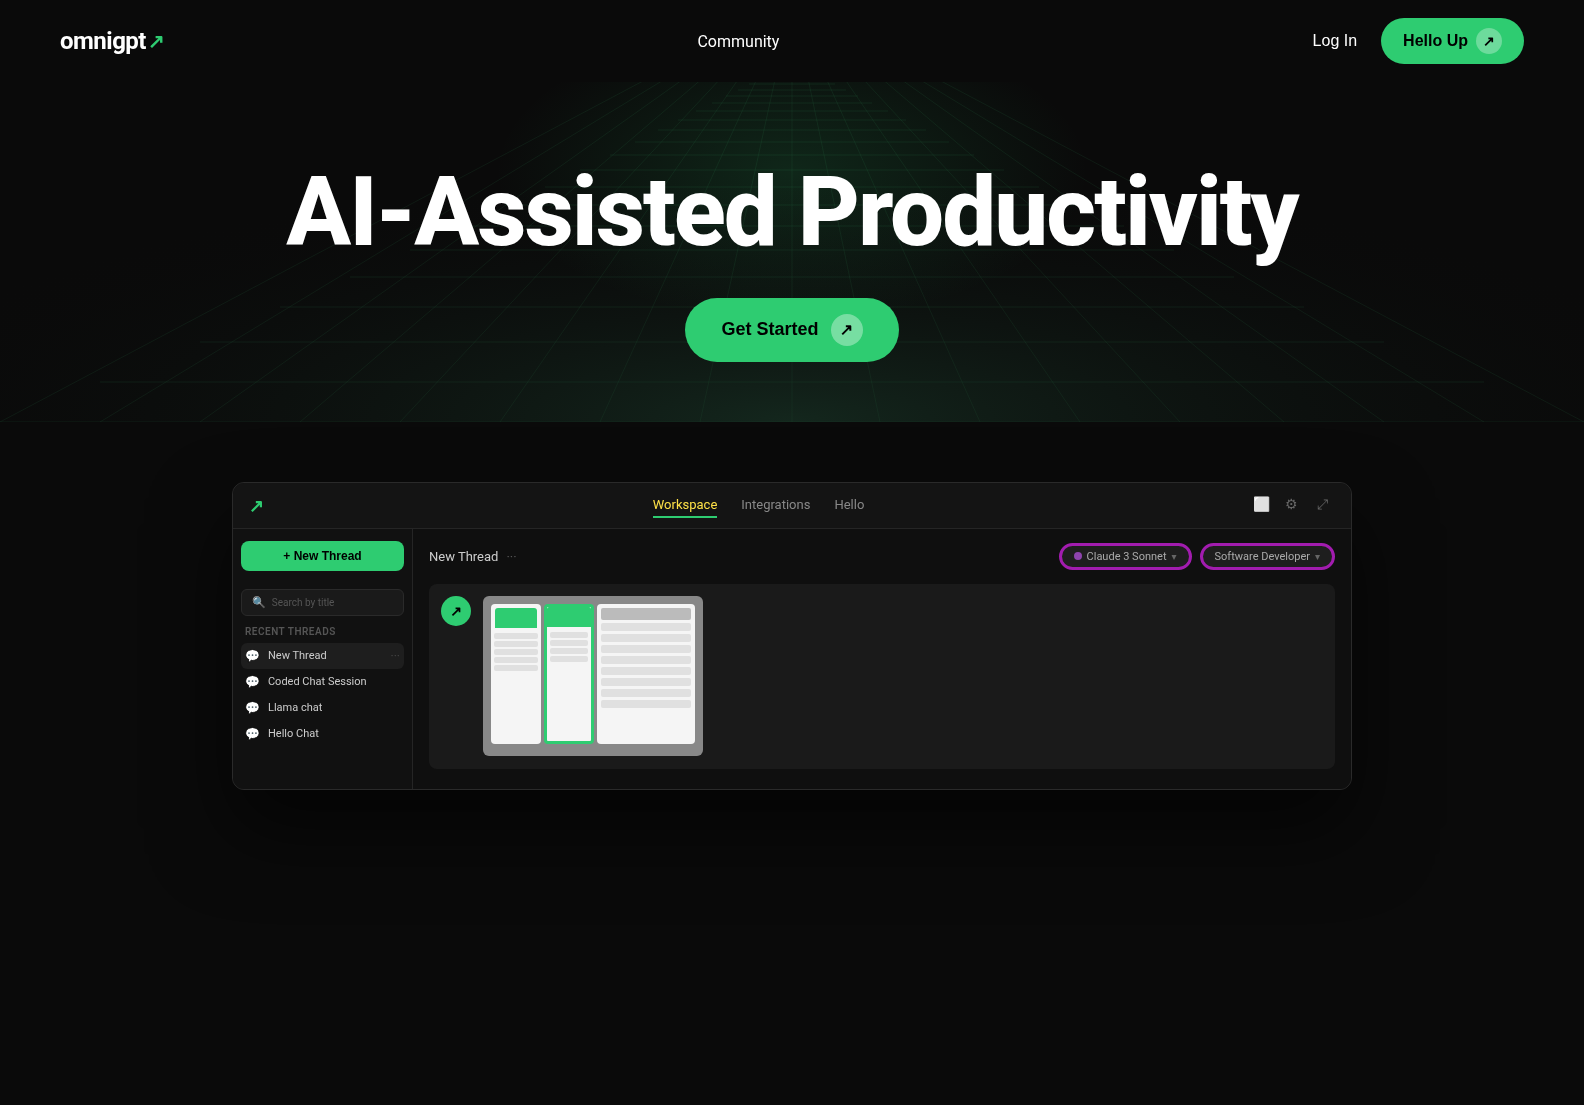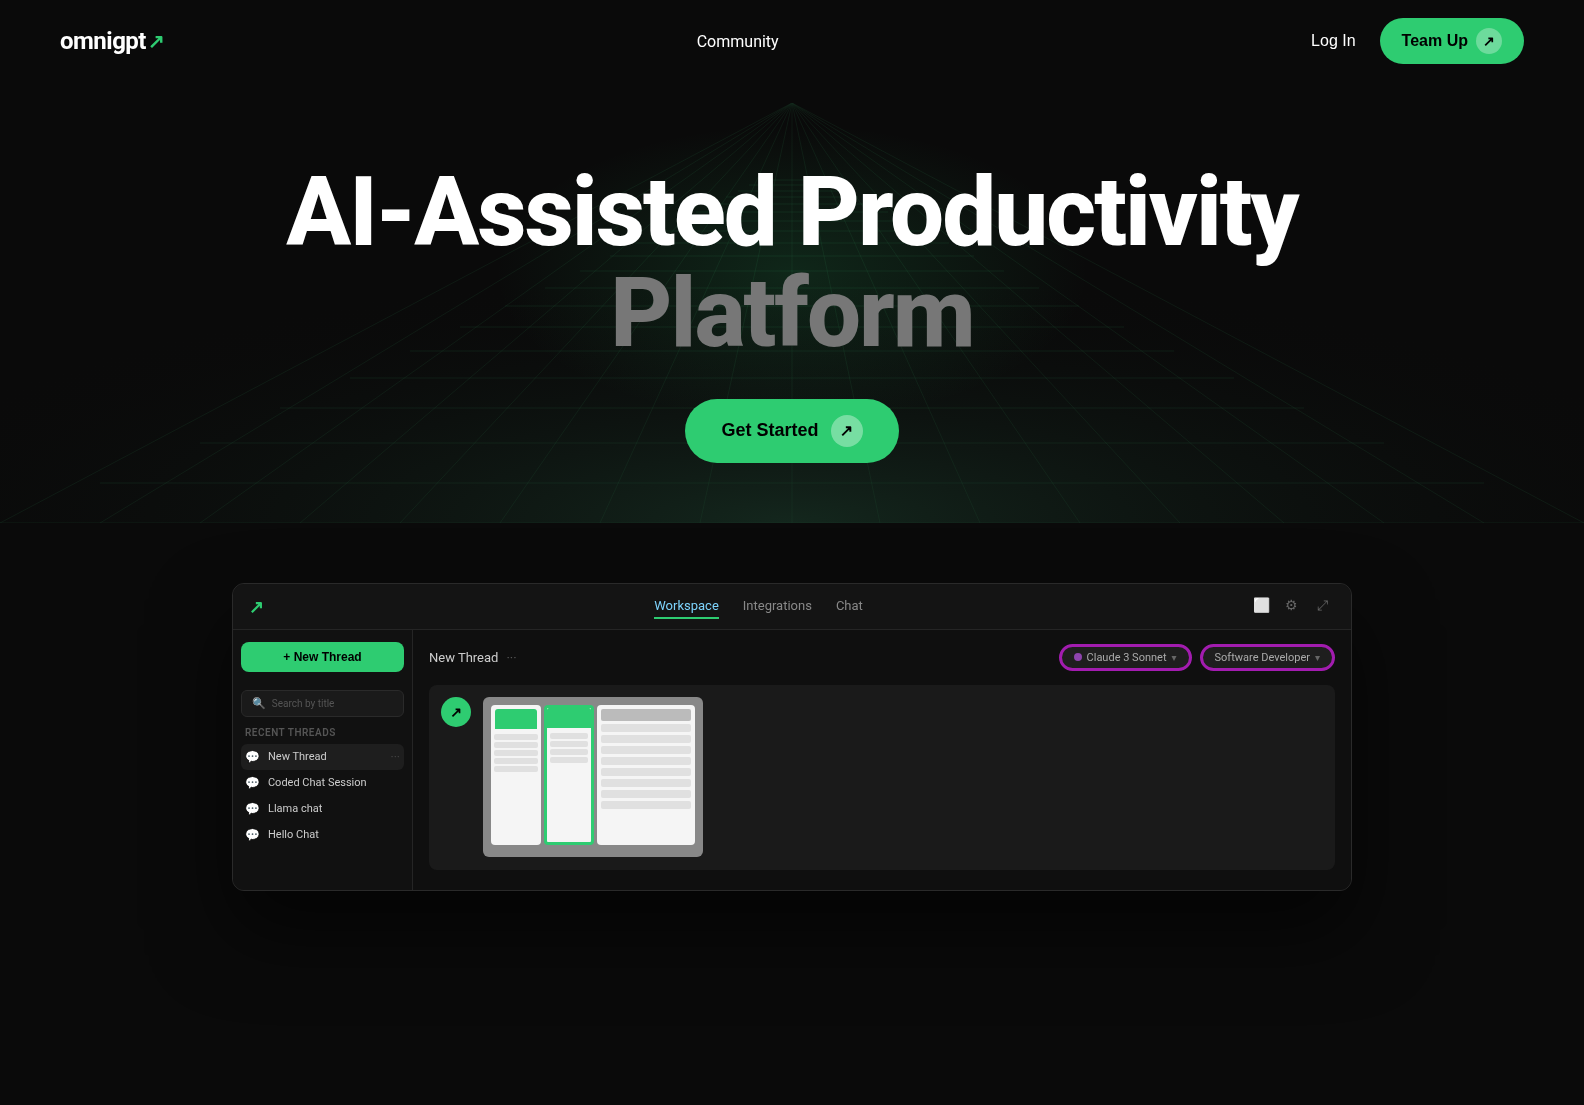--- a/index.html
+++ b/index.html
@@ -225,21 +225,21 @@
     }
 
     .window-tab {
       font-size: 13px;
       color: #888;
       cursor: pointer;
       padding: 4px 0;
     }
 
     .window-tab.active {
-      color: #7dd3fc;
+      color: #fde047;
       border-bottom: 2px solid #2ecc71;
       text-align: center;
     }
 
     .window-actions {
       display: flex;
       gap: 14px;
       align-items: center;
     }
 
@@ -466,21 +466,21 @@
       <span class="logo-arrow">↗</span>
   </div>
 
   <div class="nav-center">
     <a class="nav-link" href="#">Community</a>
   </div>
 
   <div class="nav-right">
     <button class="login-btn">Log In</button>
     <button class="signup-btn">
-      <span>Team Up</span>
+      <span>Hello Up</span>
       <span class="signup-arrow">↗</span>
     </button>
   </div>
 </nav>
 
 <section class="hero">
   <div class="hero-grid">
     <svg viewBox="0 0 1584 420" preserveAspectRatio="none" xmlns="http://www.w3.org/2000/svg">
 
       <defs>
@@ -534,38 +534,37 @@
         <line x1="792" y1="0" x2="1484" y2="420"></line>
       </g>
     </svg>
   </div>
 
   <div class="hero-glow"></div>
 
   <div class="hero-content">
     <h1 class="hero-title">
       <div class="hero-title-line1">AI-Assisted Productivity</div>
-      <div class="hero-title-line2">Platform</div>
     </h1>
     <button class="get-started-btn">
       <span>Get Started</span>
       <span class="get-started-arrow">↗</span>
     </button>
   </div>
 </section>
 
 <div class="app-preview">
   <div class="app-window">
 
     <div class="window-topbar">
       <div class="window-logo">↗</div>
       <div class="window-nav-tabs">
         <span class="window-tab active">Workspace</span>
         <span class="window-tab">Integrations</span>
-        <span class="window-tab">Chat</span>
+        <span class="window-tab">Hello</span>
       </div>
       <div class="window-actions">
         <span class="window-action-icon">⬜</span>
         <span class="window-action-icon">⚙</span>
         <span class="window-action-icon">⤢</span>
       </div>
     </div>
 
     <div class="app-inner">
 

